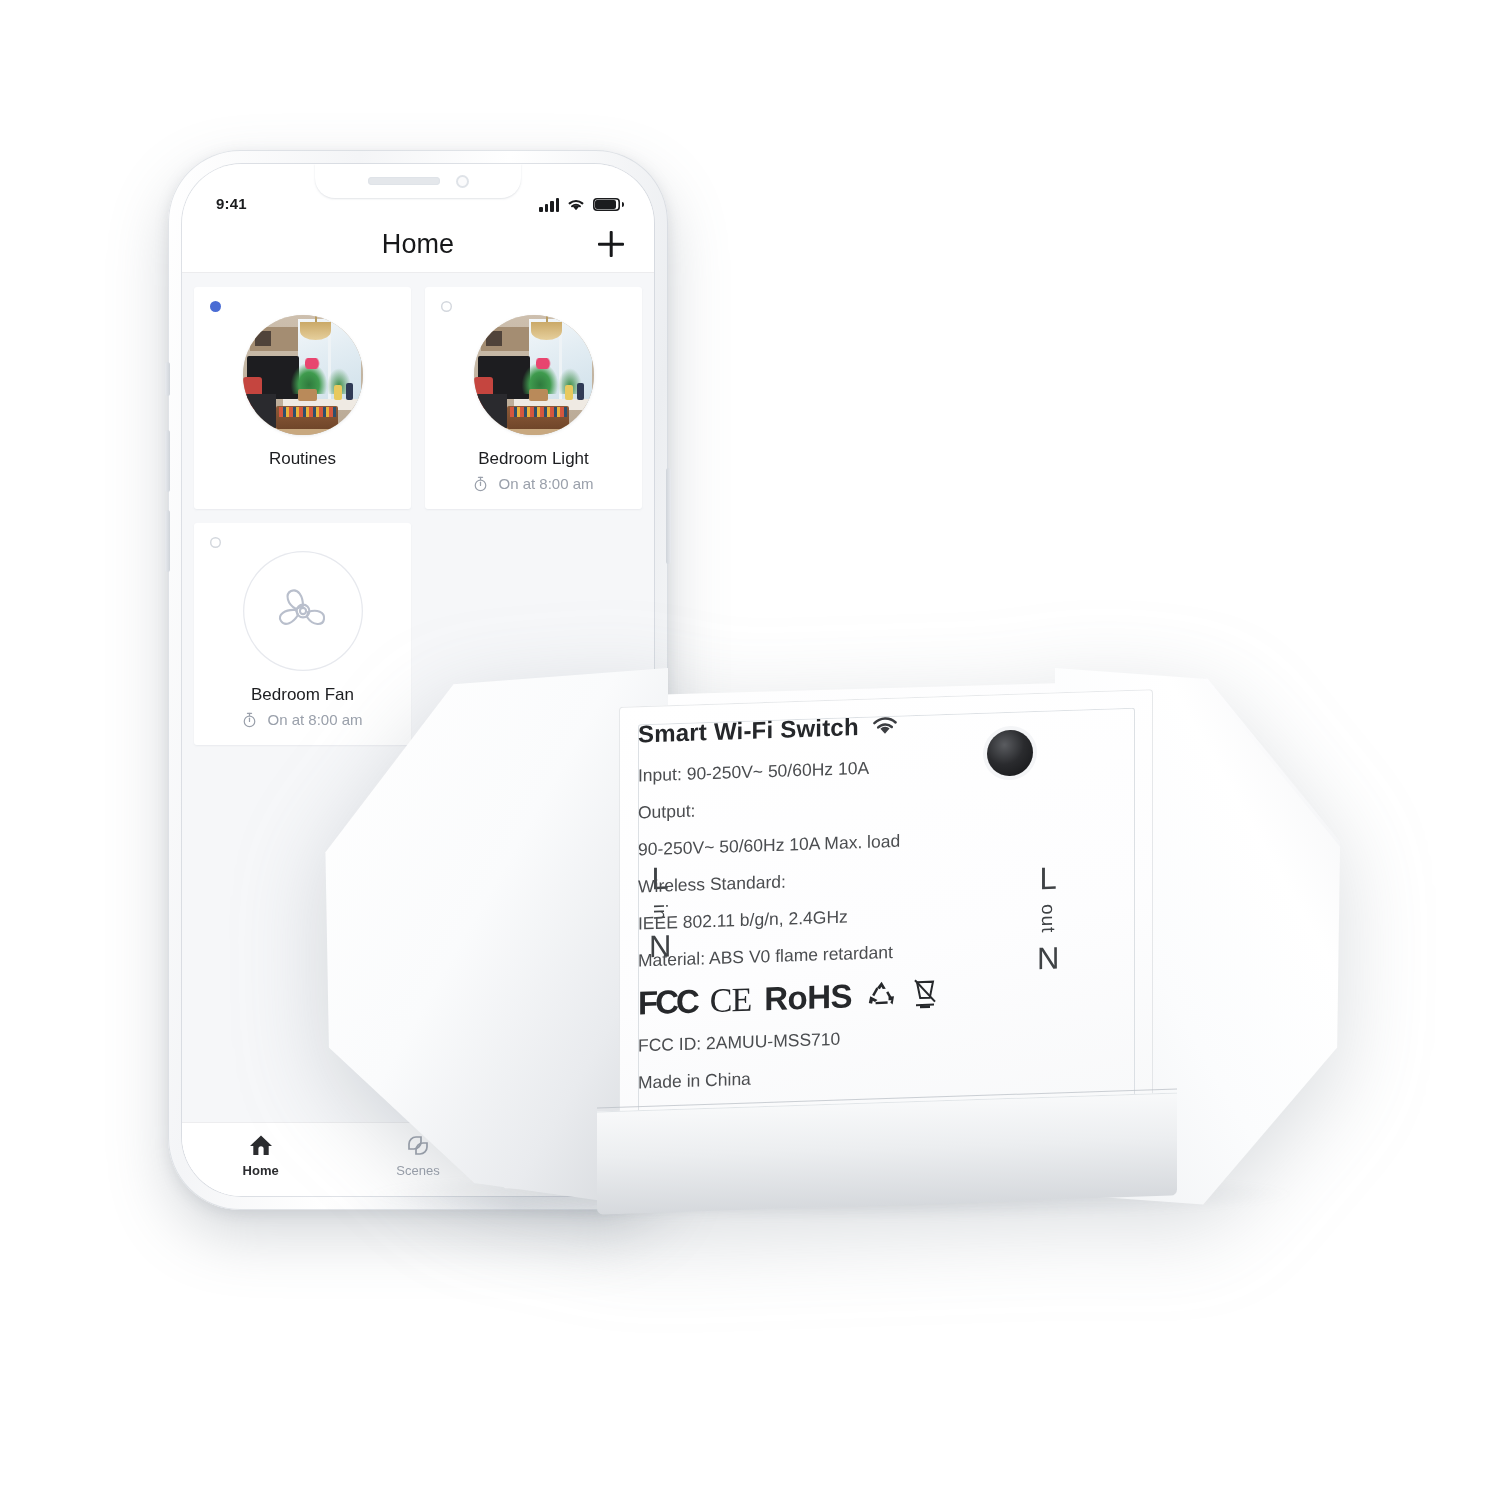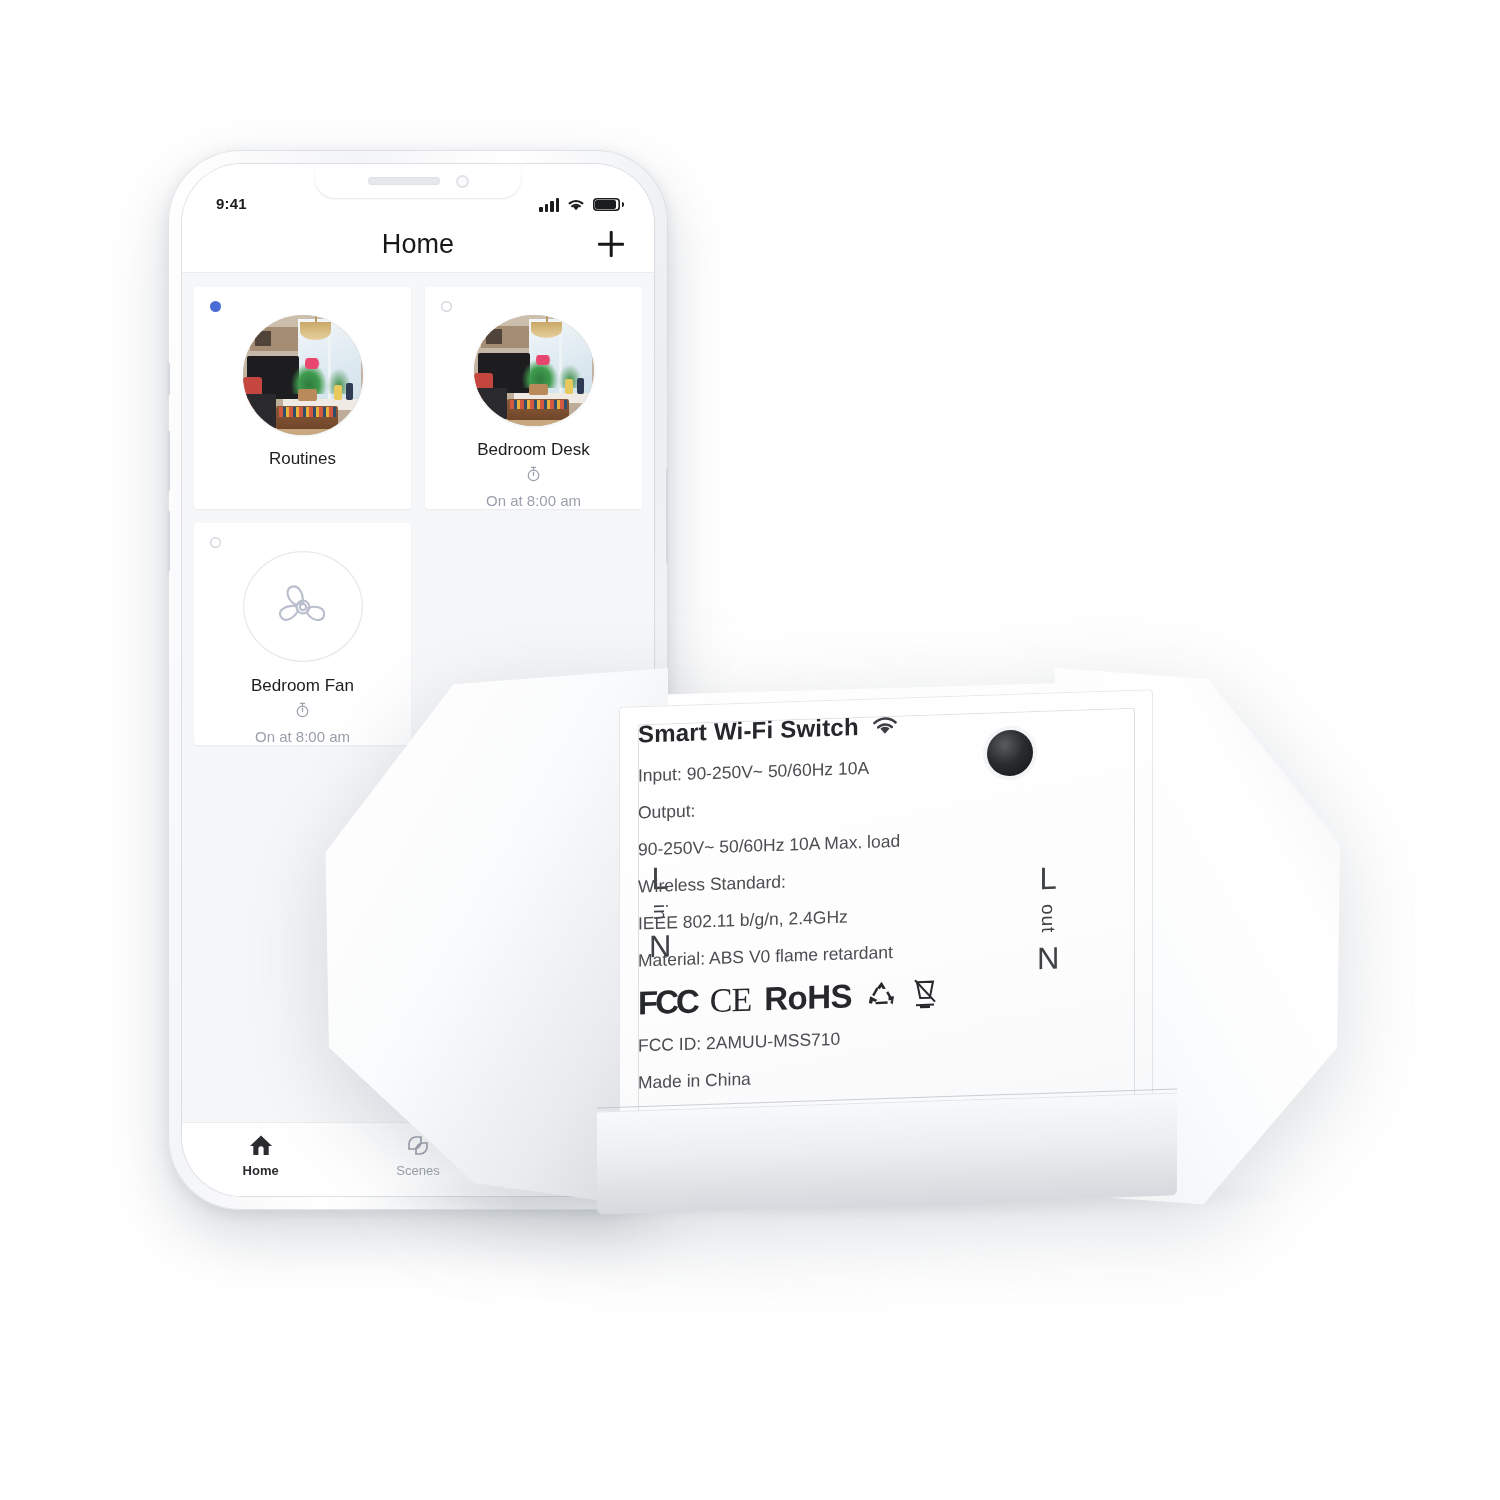--- a/index.html
+++ b/index.html
@@ -171,21 +171,21 @@
     width:120px;height:120px;border-radius:50%;
     margin-top:22px;display:flex;align-items:center;justify-content:center;
   }
   .icon-circle.on{background:#4a6cd4;box-shadow:0 2px 7px rgba(74,108,212,.34);}
   .icon-circle.off{background:#ffffff;box-shadow:inset 0 0 0 1.3px #e7e9ee;}
   .devname{
     margin-top:14px;font-size:17px;color:#1c1d20;font-weight:400;text-align:center;
   }
   .devsched{
     margin-top:6px;font-size:15px;color:#9aa0ab;
-    display:flex;align-items:center;gap:10px;justify-content:center;flex-direction:column;
+    display:flex;align-items:center;gap:10px;justify-content:center;
   }
 
   
   .tabbar{
     flex:0 0 74px;height:74px;
     border-top:1px solid #ededef;
     background:#ffffff;
     display:flex;align-items:flex-start;justify-content:space-around;
     padding-top:10px;box-sizing:border-box;
   }
@@ -397,21 +397,21 @@
                 <div class="flower"></div>
                   <div class="pot"></div>
                 <div class="vaseA"></div>
                   <div class="vaseB"></div>
                 <div class="floor"></div>
                   <div class="cabinet"></div>
                 <div class="bench"></div>
                   <div class="rug"></div>
               </div>
             </div>
-            <div class="devname">Bedroom Desk</div>
+            <div class="devname">Bedroom Light</div>
             <div class="devsched">
               <svg width="15" height="16" viewBox="0 0 16 17">
                 <circle cx="8" cy="10" r="5.6" stroke="#9aa0ab" stroke-width="1.3" fill="none"></circle>
                 <path d="M8 6.6 V10" stroke="#9aa0ab" stroke-width="1.3" stroke-linecap="round"></path>
                 <path d="M5.8 1.4 h4.4" stroke="#9aa0ab" stroke-width="1.3" stroke-linecap="round"></path>
                 <path d="M8 1.4 v2.2" stroke="#9aa0ab" stroke-width="1.3" stroke-linecap="round"></path>
               </svg>
               <span>On at 8:00 am</span>
             </div>
           </div>

